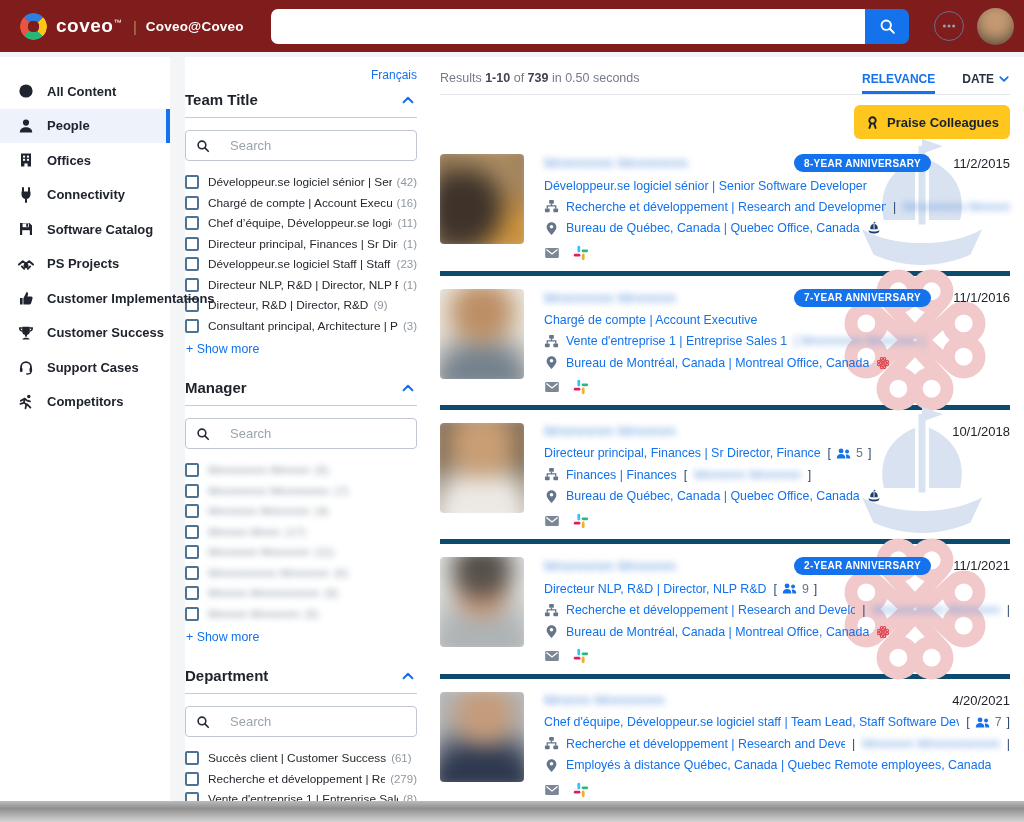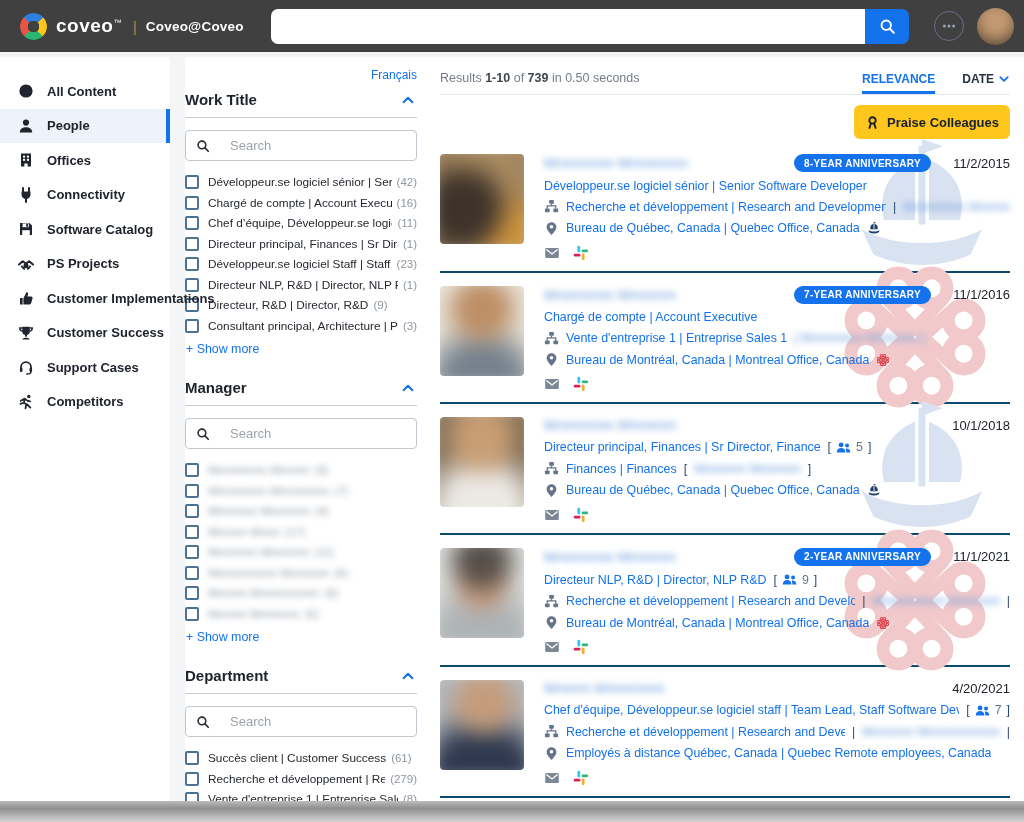--- a/index.html
+++ b/index.html
@@ -1,21 +1,21 @@
 <!DOCTYPE html>
 <html><head>
 <meta charset="utf-8">
 <style>
   * { box-sizing: border-box; }
   html,body { margin:0; padding:0; background:#e9eaec; }
   body { font-family:"Liberation Sans", sans-serif; }
   .app { position:relative; width:1024px; height:822px; background:#fff; overflow:hidden; }
 
   
-  .topbar { height:52px; background:#404040; display:flex; align-items:center; padding:0 10px 0 20px; }
+  .topbar { height:52px; background:#7f1d1d; display:flex; align-items:center; padding:0 10px 0 20px; }
   .brand { display:flex; align-items:center; flex-shrink:0; }
   .logo-mark { width:27px; height:27px; border-radius:50%;
     background:conic-gradient(from -45deg,#2e7fe0 0 25%,#ffc61a 0 50%,#2bb673 0 75%,#e85642 0 100%);
     -webkit-mask:radial-gradient(circle,transparent 0 30%,#000 31%);
     mask:radial-gradient(circle,transparent 0 30%,#000 31%); }
   .logo-text { color:#fff; font-size:19px; font-weight:bold; letter-spacing:.5px; margin-left:9px; }
   .logo-text sup { font-size:8px; font-weight:normal; }
   .brand-sep { color:#b3865a; font-size:15px; margin:0 9px 0 11px; }
   .app-name { color:#fff; font-size:13.5px; font-weight:bold; letter-spacing:.2px; }
   .searchbar { display:flex; flex:1; margin:0 19px 0 27px; height:35px; border-radius:7px; overflow:hidden; }
@@ -67,21 +67,21 @@
   .summary b { color:#40454e; }
   .sort { display:flex; gap:27px; align-items:flex-end; }
   .sort-option { font-size:12px; font-weight:bold; color:#273245; padding-bottom:8px; display:flex; align-items:center; gap:4px; cursor:pointer; }
   .sort-option.active { color:#1372ec; border-bottom:3px solid #1372ec; padding-bottom:5px; }
   .sort-option .icon { width:12px; height:12px; color:#1372ec; }
   .praise-row { display:flex; justify-content:flex-end; margin:10px 0 2px; }
   .praise-btn { display:flex; gap:7px; align-items:center; background:#ffc61d; border:none; border-radius:6px; height:32px;
     padding:17px 11px; font-family:inherit; font-size:13px; font-weight:bold; color:#17202e; cursor:pointer; }
   .praise-btn .icon { width:15px; height:15px; color:#17202e; }
 
-  .card { position:relative; display:flex; padding:13px 0 10px; border-bottom:2px solid #0c4a6e; min-height:127px; }
+  .card { position:relative; display:flex; padding:13px 0 10px; border-bottom:5px solid #0c4a6e; min-height:127px; }
   .photo { width:84px; height:90px; border-radius:4px; overflow:hidden; flex-shrink:0; margin-right:20px; position:relative; z-index:1; cursor:pointer; }
   .photo-blur { position:absolute; inset:-10px; filter:blur(8px); }
   .card-body { flex:1; min-width:0; position:relative; z-index:1; }
   .card-watermark { position:absolute; right:4px; top:50%; transform:translateY(-50%); width:168px; height:148px; z-index:0; pointer-events:none; }
   .card-watermark.wm-ship { color:#d9e2f0; }
   .card-watermark.wm-rosette { color:#f1c9cb; width:182px; height:164px; }
   .card.partial .card-watermark { top:4px; transform:none; }
   .card-top { display:flex; justify-content:space-between; align-items:center; }
   .person-name { font-size:14px; text-decoration:none; cursor:pointer; }
   .card-top-right { display:flex; align-items:center; gap:13px; flex-shrink:0; }
@@ -258,21 +258,21 @@
           </span>
           <span>Competitors</span>
         </div>
       </nav>
     <div class="gap-strip"></div>
 
     <aside class="facet-col">
       <a class="lang-link">Français</a>
       <div id="facets">
           <section class="facet"><div class="facet-head">
-              <h3 class="facet-title">Work Title</h3>
+              <h3 class="facet-title">Team Title</h3>
               <span class="icon">
                 <svg viewBox="0 0 16 16">
                   <polyline points="3,10.5 8,5.5 13,10.5" fill="none" stroke="currentColor" stroke-width="2.3" stroke-linecap="round" stroke-linejoin="round"></polyline>
                 </svg>
               </span>
             </div><div class="facet-search">
               <span class="icon">
                 <svg viewBox="0 0 16 16">
                   <circle cx="6.8" cy="6.8" r="4.4" fill="none" stroke="currentColor" stroke-width="1.8"></circle>
                   <line x1="10.2" y1="10.2" x2="14" y2="14" stroke="currentColor" stroke-width="1.9" stroke-linecap="round"></line>

